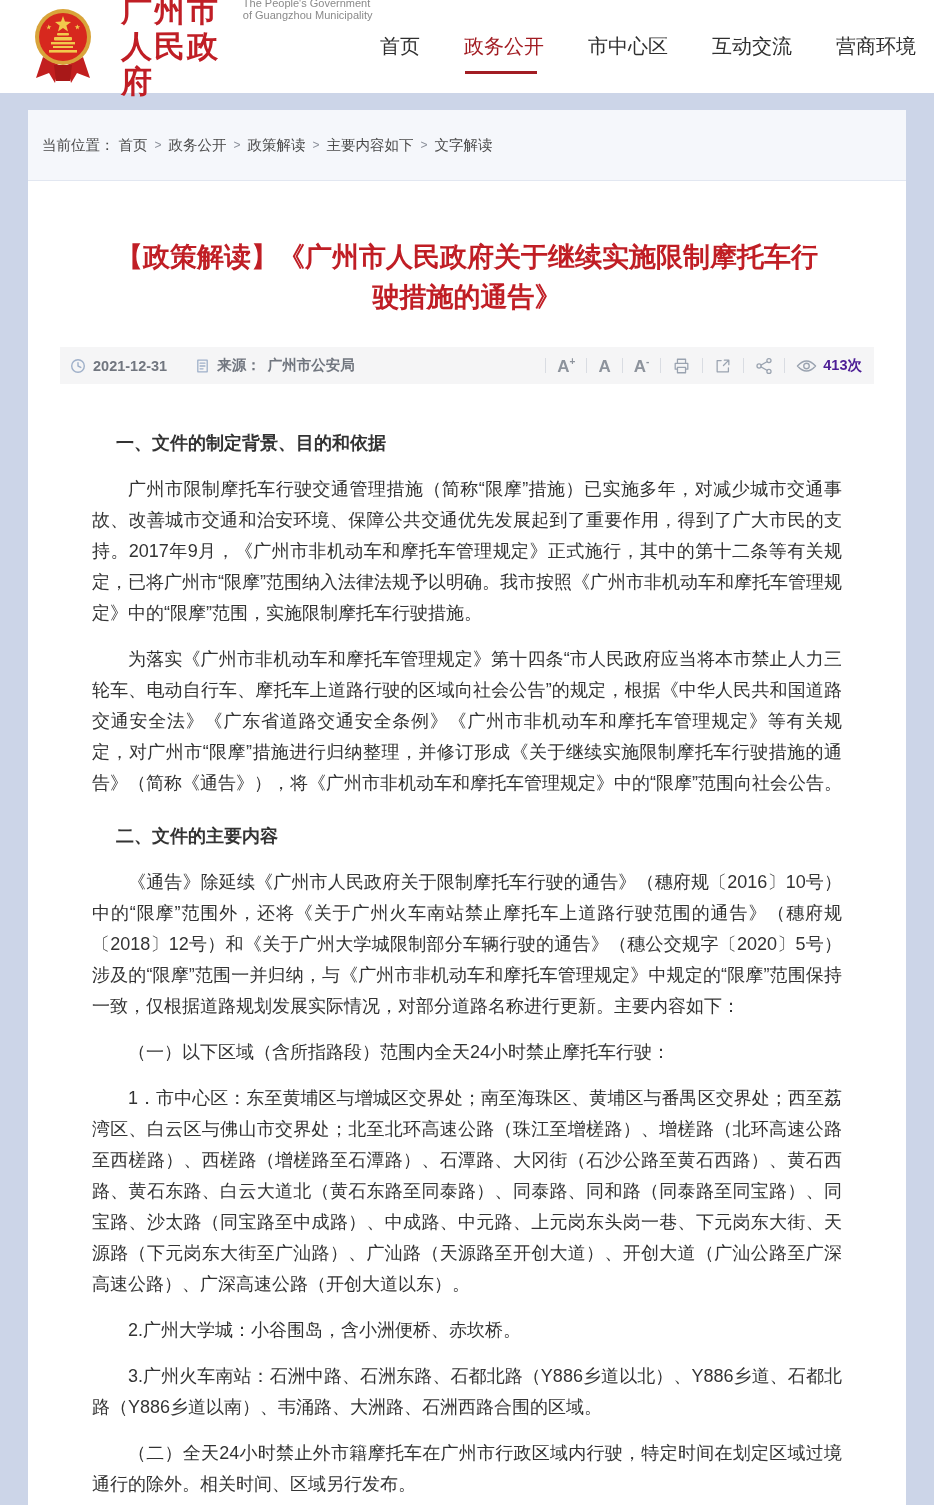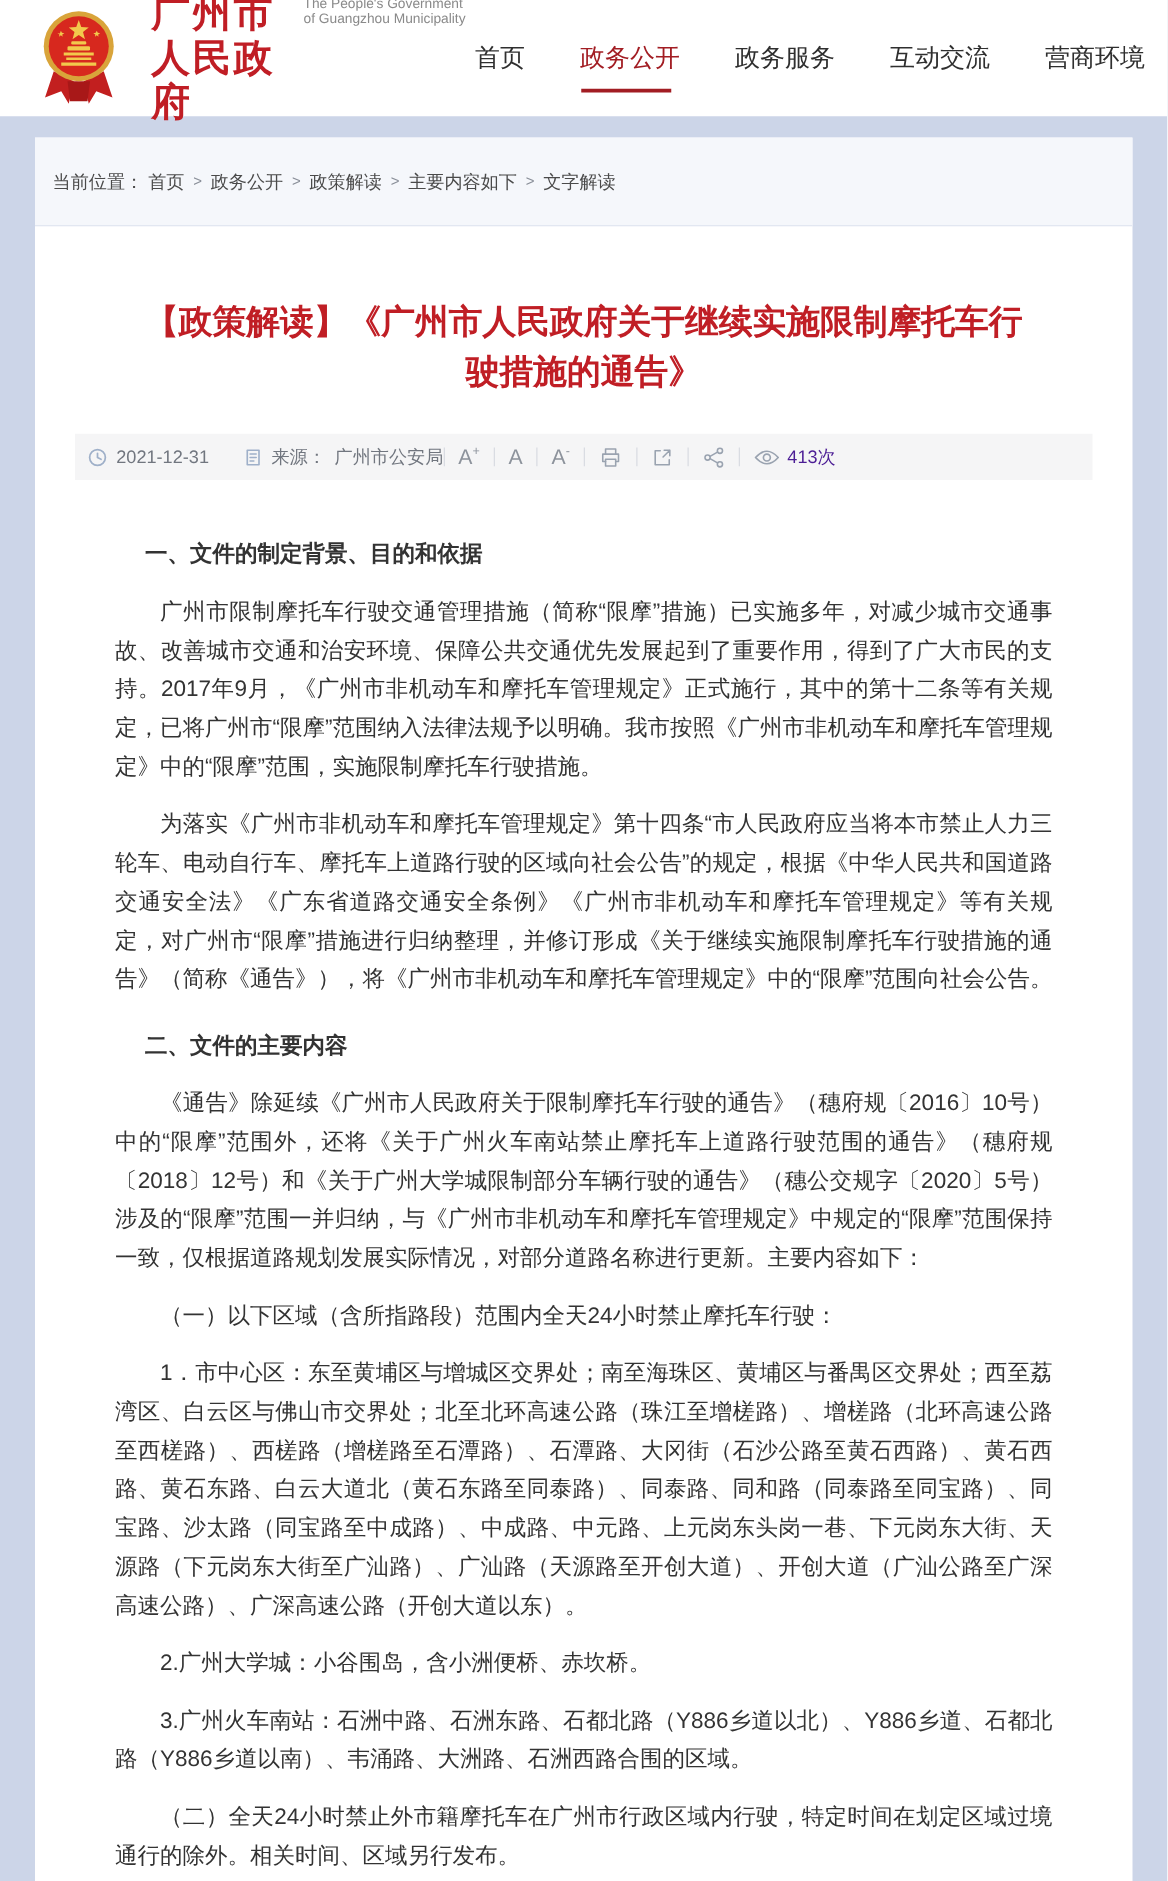--- a/index.html
+++ b/index.html
@@ -51,22 +51,23 @@
   .crumb-link { color: #4a4a4a; text-decoration: none; cursor: pointer; margin: 0 4px; }
   .crumb-sep { color: #8a8f99; font-size: 12px; margin: 0 3px; }
 
   
   .article-title {
     color: #c01e25; font-weight: bold; font-size: 27px; line-height: 40px;
     text-align: center; max-width: 722px; margin: 56px auto 0;
   }
   .meta-bar {
     margin: 30px 32px 0; background: #f5f5f6; height: 37px;
-    display: flex; align-items: center; 
+    display: flex; align-items: center; justify-content: space-between;
     padding: 0 12px 0 10px;
+    font-weight: bold;
   }
   .meta-left { display: flex; align-items: center; gap: 7px; color: #71767f; font-size: 14.5px; }
   .meta-left .gap { width: 14px; }
   .meta-right { display: flex; align-items: center; gap: 11px; }
   .meta-sep { width: 1px; height: 15px; background: #d9dce2; }
   .font-btn { font-size: 17px; color: #8d939c; cursor: pointer; line-height: 1; }
   .font-btn sup { font-size: 10px; }
   .icon-btn { display: flex; align-items: center; cursor: pointer; }
   .views-wrap { display: flex; align-items: center; gap: 6px; }
   .views { color: #4c1d95; font-size: 14.5px; }
@@ -112,21 +113,21 @@
         </svg>
       </span>
       <div class="brand-text">
         <div class="site-title">广州市人民政府</div>
         <div class="site-subtitle">The People's Government of Guangzhou Municipality</div>
       </div>
     </div>
     <nav class="top-nav">
       <a class="nav-item">首页</a>
       <a class="nav-item active">政务公开</a>
-      <a class="nav-item">政务服务</a>
+      <a class="nav-item">市中心区</a>
       <a class="nav-item">互动交流</a>
       <a class="nav-item">营商环境</a>
     </nav>
   </header>
 
   <div class="card">
 
     <div class="crumb-bar">
       <span class="crumb-label">当前位置：</span>
       <a class="crumb-link">首页</a>

